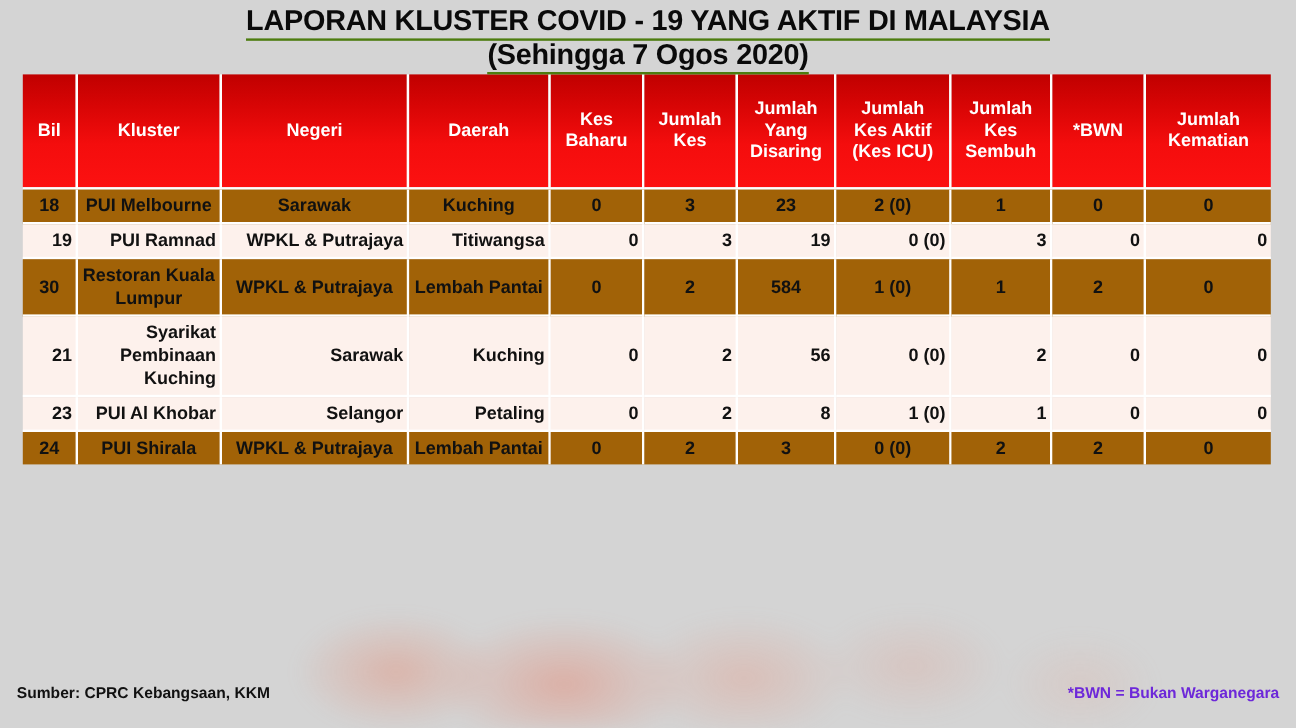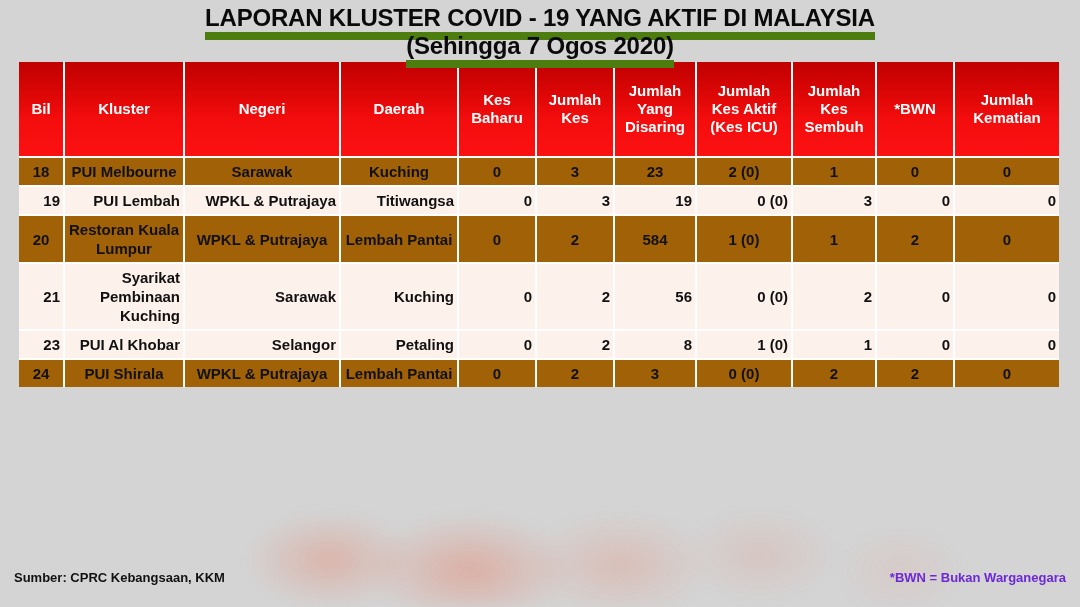--- a/index.html
+++ b/index.html
@@ -38,21 +38,21 @@
     z-index: 3;
   }
   .title-line {
     font-size: 24px;
     font-weight: bold;
     color: #0a0a0a;
     letter-spacing: -0.2px;
     line-height: 28px;
   }
   .title-line > span {
-    border-bottom: 8px solid #4d7c0f;
+    border-bottom: 2px solid #4d7c0f;
     padding-bottom: 1px;
   }
 
   .table-wrap {
     position: absolute;
     left: 19px;
     top: 62px;
     width: 1040px;
     z-index: 2;
   }
@@ -213,33 +213,33 @@
           <td>0</td>
           <td>3</td>
           <td>23</td>
           <td>2 (0)</td>
           <td>1</td>
           <td>0</td>
           <td>0</td>
         </tr>
         <tr class="row-even">
           <td>19</td>
-          <td>PUI Lembah</td>
+          <td>PUI Ramnad</td>
           <td>WPKL &amp; Putrajaya</td>
           <td>Titiwangsa</td>
           <td>0</td>
           <td>3</td>
           <td>19</td>
           <td>0 (0)</td>
           <td>3</td>
           <td>0</td>
           <td>0</td>
         </tr>
         <tr class="row-odd">
-          <td>20</td>
+          <td>30</td>
           <td>Restoran Kuala Lumpur</td>
           <td>WPKL &amp; Putrajaya</td>
           <td>Lembah Pantai</td>
           <td>0</td>
           <td>2</td>
           <td>584</td>
           <td>1 (0)</td>
           <td>1</td>
           <td>2</td>
           <td>0</td>

